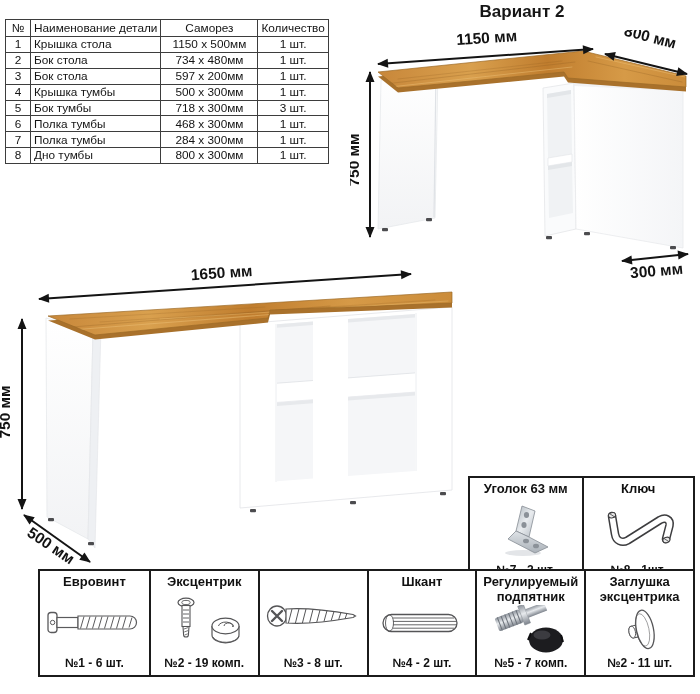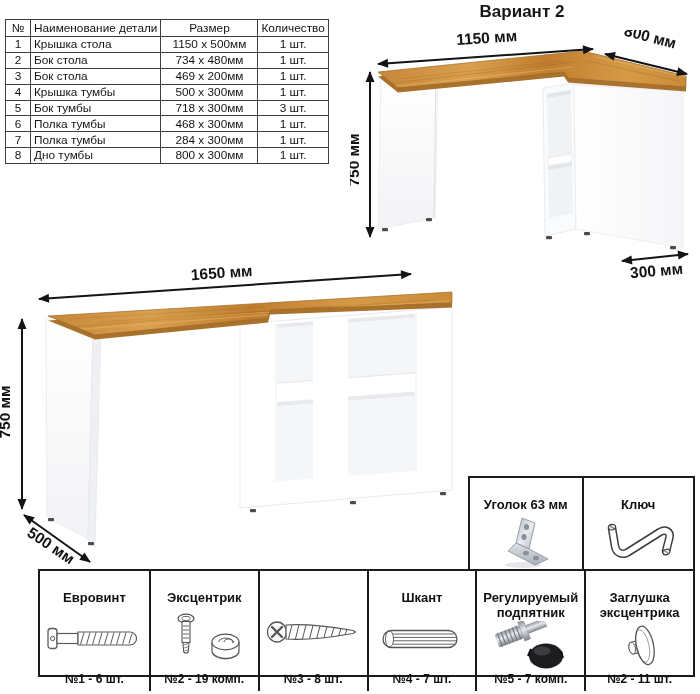--- a/index.html
+++ b/index.html
@@ -28,55 +28,55 @@
   .v1-svg{left:0px;top:262px;}
 
   text.dim{font-family:"Liberation Sans",sans-serif;font-size:15.5px;font-weight:700;fill:#121212;}
 
   
   .hw-top{position:absolute;left:468px;top:476px;width:227px;height:108px;
           display:grid;grid-template-columns:1fr 1fr;border:2px solid #1b1b1b;background:#fff;box-sizing:border-box;}
   .hw-bottom{position:absolute;left:38px;top:569px;width:657px;height:108px;
           display:grid;grid-template-columns:repeat(6,1fr);border:2px solid #1b1b1b;background:#fff;box-sizing:border-box;}
   .hw-cell{border-left:2px solid #1b1b1b;display:flex;flex-direction:column;align-items:center;
-           justify-content:space-between;padding:20px 2px 5px;min-width:0;box-sizing:border-box;}
+           justify-content:space-between;padding:4px 2px 5px;min-width:0;box-sizing:border-box;}
   .hw-cell:first-child{border-left:none;}
   .hw-name{font-size:13px;font-weight:700;text-align:center;line-height:1.12;color:#111;}
   .hw-count{font-size:12px;font-weight:700;color:#111;white-space:nowrap;}
   .hw-icon{flex:1;display:flex;align-items:center;justify-content:center;width:100%;min-height:0;}
 </style>
 </head>
 <body>
 
 <div class="sheet">
 
   <table class="parts">
     <tbody>
         <tr>
       <th class="col-num">№</th>
       <th class="col-name">Наименование детали</th>
-      <th class="col-size">Размер</th>
+      <th class="col-size">Саморез</th>
       <th class="col-qty">Количество</th>
     </tr>
     <tr>
       <td class="col-num">1</td>
       <td class="col-name">Крышка стола</td>
       <td class="col-size">1150 x 500мм</td>
       <td class="col-qty">1 шт.</td>
     </tr>
     <tr>
       <td class="col-num">2</td>
       <td class="col-name">Бок стола</td>
       <td class="col-size">734 x 480мм</td>
       <td class="col-qty">1 шт.</td>
     </tr>
     <tr>
       <td class="col-num">3</td>
       <td class="col-name">Бок стола</td>
-      <td class="col-size">469 x 200мм</td>
+      <td class="col-size">597 x 200мм</td>
       <td class="col-qty">1 шт.</td>
     </tr>
     <tr>
       <td class="col-num">4</td>
       <td class="col-name">Крышка тумбы</td>
       <td class="col-size">500 x 300мм</td>
       <td class="col-qty">1 шт.</td>
     </tr>
     <tr>
       <td class="col-num">5</td>
@@ -374,21 +374,21 @@
           <rect x="9" y="7.5" width="74" height="17" rx="8.5" fill="#fff" stroke="#555557" stroke-width="1.3"></rect>
           <ellipse cx="15.5" cy="16" rx="4" ry="8.2" fill="none" stroke="#555557" stroke-width="0.9"></ellipse>
           <g stroke="#555557" stroke-width="0.9">
             <path d="M19,11 H80"></path>
               <path d="M19,14.4 H82.5"></path>
               <path d="M19,17.8 H82.5"></path>
               <path d="M19,21.2 H80"></path>
           </g>
         </svg>
       </div>
-      <div class="hw-count">№4 - 7 шт.</div>
+      <div class="hw-count">№4 - 2 шт.</div>
     </div>
 
     <div class="hw-cell">
       <div class="hw-name">Регулируемый подпятник</div>
       <div class="hw-icon">
         <svg width="96" height="50" viewBox="0 0 96 50">
           <defs>
             <linearGradient id="mg5" x1="0" y1="0" x2="0" y2="1">
               <stop offset="0" stop-color="#8f959d"></stop>
                 <stop offset="0.45" stop-color="#e7eaed"></stop>

